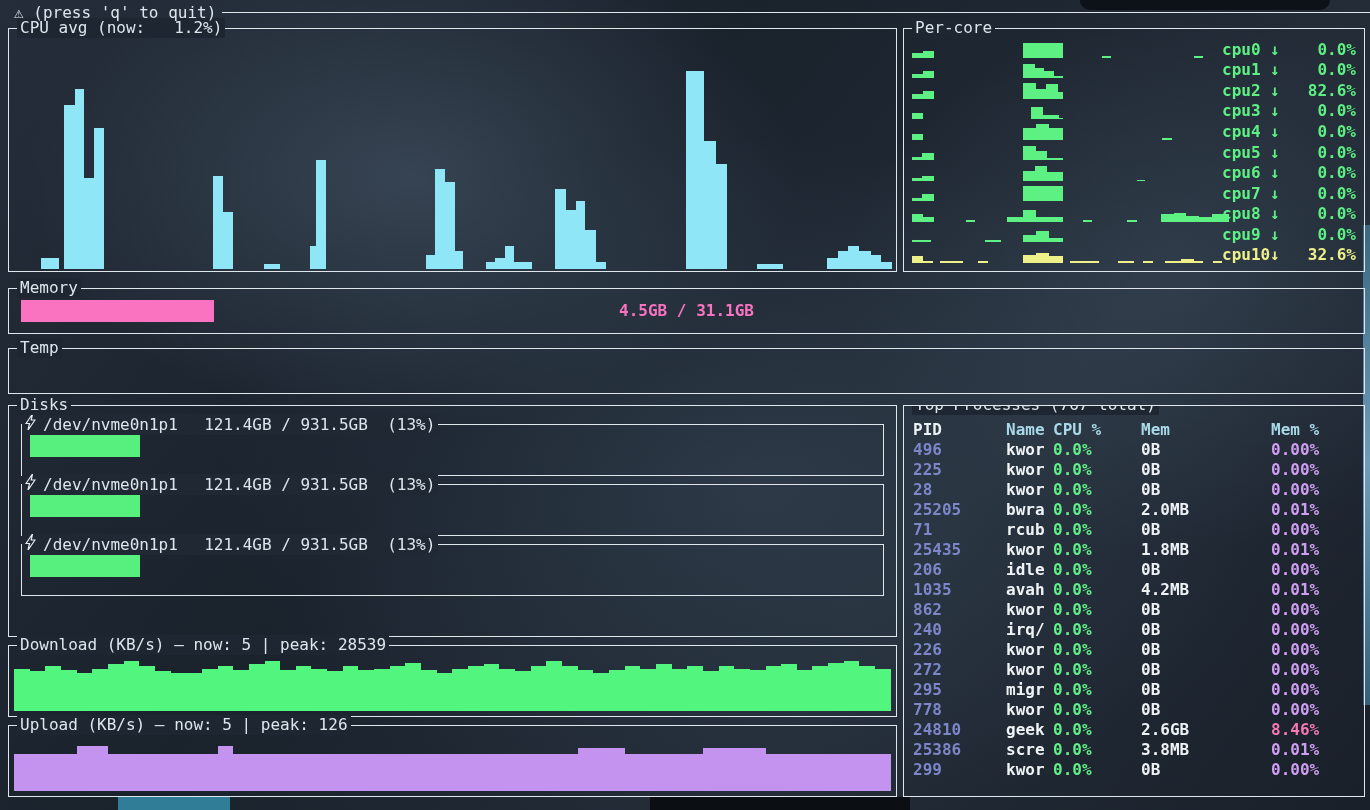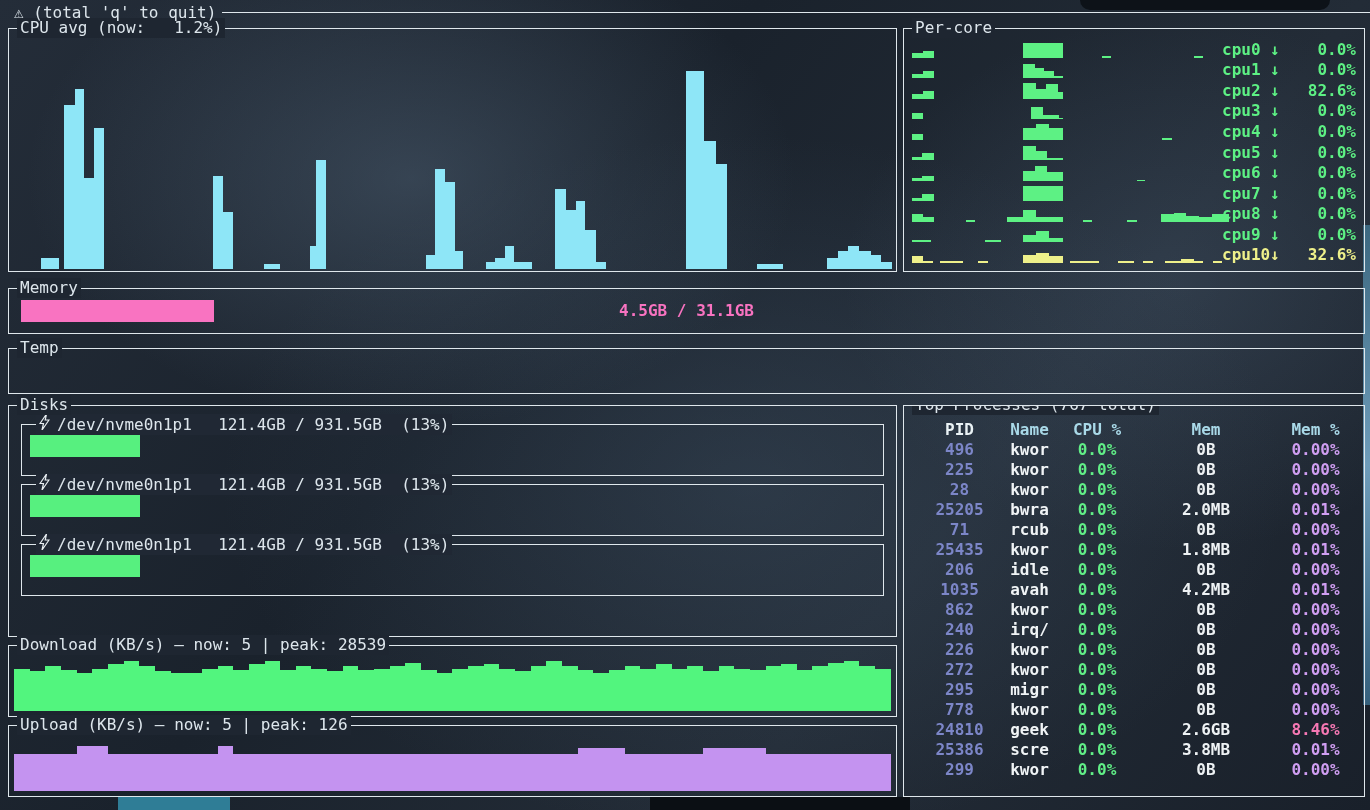--- a/index.html
+++ b/index.html
@@ -25,21 +25,21 @@
   .col{flex:1 1 0;}
   
   .corerows{position:absolute;left:8px;right:6px;top:10px;bottom:6px;display:flex;flex-direction:column;}
   .corerow{position:relative;flex:1 1 0;}
   .spark{position:absolute;left:0;top:2px;bottom:2px;width:71%;}
   .corelabel{position:absolute;right:2px;top:0;height:100%;width:134px;display:flex;align-items:center;font-weight:bold;font-size:16px;}
   .corelabel .cname{width:48px;}
   .corelabel .cval{flex:1;text-align:right;}
   
   .diskbox{position:absolute;left:12px;right:12px;height:50px;border:1px solid #dfe7ec;}
-  .disktitle{position:absolute;top:-11px;left:14px;background:#202834;padding:0 3px;font-size:16px;line-height:20px;white-space:pre;display:flex;align-items:flex-end;gap:7px;}
+  .disktitle{position:absolute;top:-11px;left:0;background:#202834;padding:0 3px;font-size:16px;line-height:20px;white-space:pre;display:flex;align-items:flex-end;gap:7px;}
   .diskgauge{position:absolute;left:8px;right:8px;top:10px;height:22px;}
   
   .prochead,.procrow{display:grid;grid-template-columns:93px 47px 88px 130px 1fr;font-size:16px;font-weight:bold;height:20px;line-height:20px;}
   .prochead{color:#a9d9e8;}
   .prochead .c-pid{color:#eaf2f5;}
   .procbody{position:absolute;left:9px;right:4px;top:14px;}
   .p-pid{color:#7c86c8;}
   .p-name{color:#f0f4f6;}
   .p-cpu{color:#61ef87;}
   .p-mem{color:#eef2f4;}
@@ -50,21 +50,21 @@
 <body>
 
 <div class="app">
 
   <div class="decor" style="left:118px;bottom:0;width:112px;height:14px;background:#2f7d96;"></div>
   <div class="decor" style="left:650px;bottom:0;width:260px;height:13px;background:#0b0f14;"></div>
   <div class="decor" style="right:0;top:225px;width:7px;height:480px;background:linear-gradient(#3c6880,#6e9cba,#35607c);"></div>
   <div class="decor" style="left:1080px;top:0;width:250px;height:10px;background:#0d1218;border-radius:0 0 12px 12px;"></div>
 
   <div class="titlebar">
-    <span class="warn">⚠</span><span> (total 'q' to quit)</span>
+    <span class="warn">⚠</span><span> (press 'q' to quit)</span>
     <div class="line"></div>
   </div>
 
   <div class="panel" style="left:8px;top:28px;width:887px;height:242px;">
     <span class="ptitle">CPU avg (now:   1.2%)</span>
     <div id="cpu-avg-chart" class="chart" style="left:4px;right:4px;top:12px;bottom:2px;">
         <div class="seg" style="left: 3.2%; width: 2%; height: 5%; background: rgb(142, 230, 247);"></div>
         <div class="seg" style="left: 5.8%; width: 1.2%; height: 72%; background: rgb(142, 230, 247);"></div>
         <div class="seg" style="left: 7%; width: 1.1%; height: 79%; background: rgb(142, 230, 247);"></div>
         <div class="seg" style="left: 8.1%; width: 1.1%; height: 40%; background: rgb(142, 230, 247);"></div>
@@ -440,21 +440,21 @@
         <div class="col" style="height: 70%; background: rgb(196, 147, 240);"></div>
         <div class="col" style="height: 70%; background: rgb(196, 147, 240);"></div>
         <div class="col" style="height: 70%; background: rgb(196, 147, 240);"></div>
         <div class="col" style="height: 70%; background: rgb(196, 147, 240);"></div>
         <div class="col" style="height: 70%; background: rgb(196, 147, 240);"></div>
         <div class="col" style="height: 70%; background: rgb(196, 147, 240);"></div>
         <div class="col" style="height: 70%; background: rgb(196, 147, 240);"></div>
       </div>
   </div>
 
-  <div class="panel" style="left:903px;top:405px;width:460px;height:390px;overflow:hidden;text-align:center;">
+  <div class="panel" style="left:903px;top:405px;width:460px;height:390px;overflow:hidden;">
     <span class="ptitle">Top Processes (767 total)</span>
     <div class="procbody">
       <div class="prochead">
         <span class="c-pid">PID</span>
         <span>Name</span>
         <span>CPU %</span>
         <span>Mem</span>
         <span>Mem %</span>
       </div>
       <div id="process-rows">

